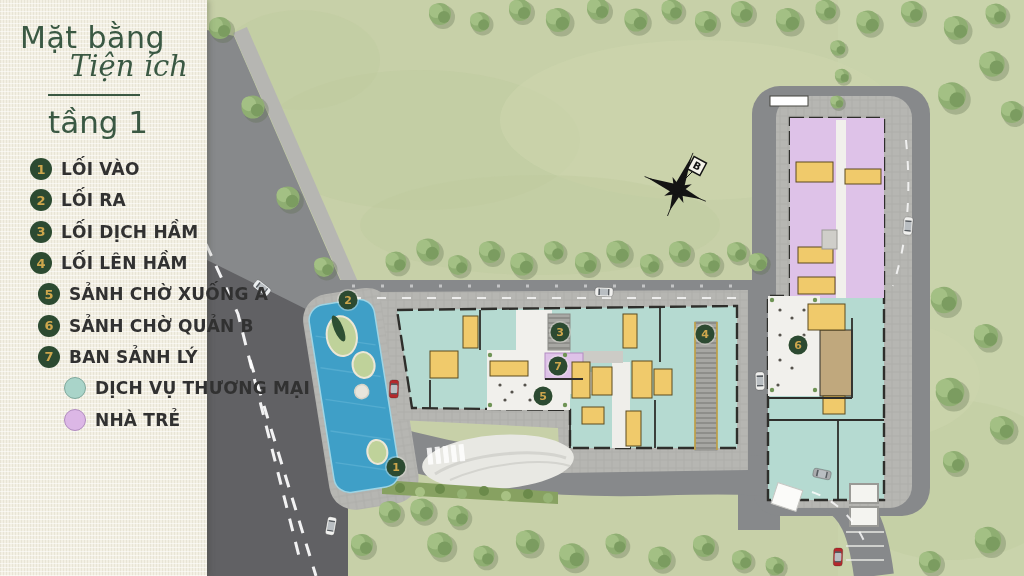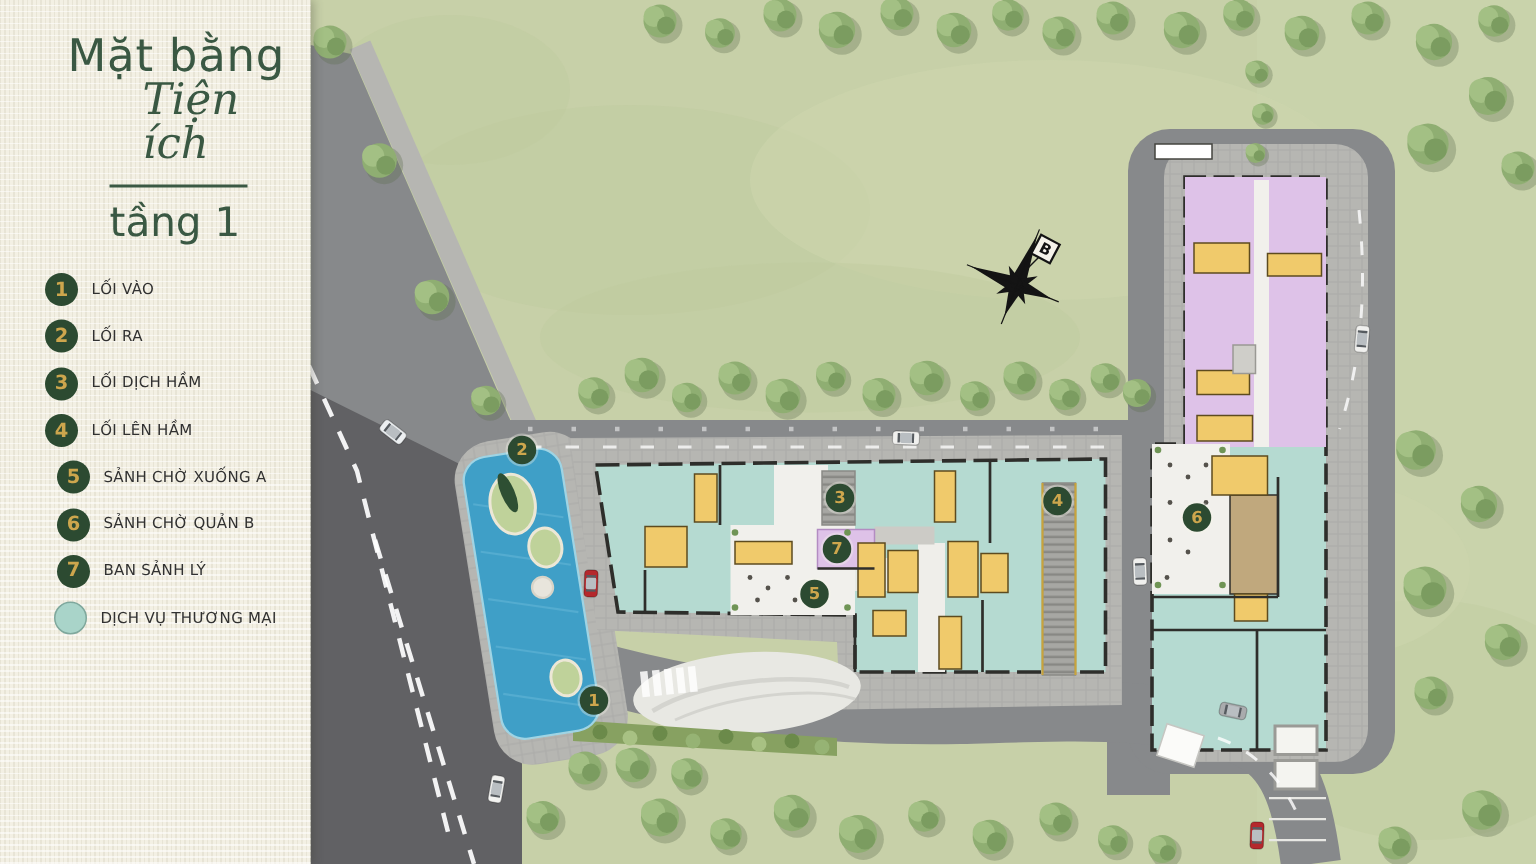--- a/index.html
+++ b/index.html
@@ -6,34 +6,34 @@
   .stage{position:relative;width:1024px;height:576px;overflow:hidden;
     font-family:"DejaVu Sans","Liberation Sans",sans-serif;background:#c7d0a8;}
   svg.map{position:absolute;left:0;top:0;width:1024px;height:576px;display:block;}
   
   .sidebar{position:absolute;left:0;top:0;width:207px;height:576px;z-index:5;
     background-color:#f3f0e4;
     background-image:
       repeating-linear-gradient(0deg, rgba(255,255,255,.55) 0 1px, rgba(0,0,0,0) 1px 4px),
       repeating-linear-gradient(90deg, rgba(186,180,156,.20) 0 1px, rgba(0,0,0,0) 1px 3px);
     box-shadow:2px 0 6px rgba(60,60,45,.30);}
-  .title-block{padding:22px 0 0 45px;color:#3a5843;}
+  .title-block{padding:22px 0 0 20px;color:#3a5843;}
   .t1{font-size:30px;line-height:1.05;letter-spacing:.5px;}
   .t2{font-family:"DejaVu Serif","Liberation Serif",serif;font-style:italic;
       font-size:29px;line-height:1.0;margin:-2px 0 0 50px;}
   .rule{width:92px;height:2px;background:#3a5843;margin:13px 0 0 28px;}
-  .t3{font-size:27px;margin:8px 0 0 28px;}
+  .t3{font-size:31px;margin:8px 0 0 28px;}
   .legend{margin-top:14px;}
   .lrow{display:flex;align-items:center;height:31.3px;padding-left:30px;}
   .lrow.ind{padding-left:38px;}
-  .lrow.sw{padding-left:36px;}
+  .lrow.sw{padding-left:36px;margin-left:28px;}
   .lnum{width:22px;height:22px;border-radius:50%;background:#2c4a31;color:#cda64d;
     font-weight:bold;font-size:13px;display:flex;align-items:center;justify-content:center;
     margin-right:9px;flex:0 0 22px;}
-  .llab{font-size:10px;font-weight:normal;color:#313131;letter-spacing:.2px;white-space:nowrap;}
+  .llab{font-size:17px;font-weight:bold;color:#313131;letter-spacing:.2px;white-space:nowrap;}
   .lswatch{width:22px;height:22px;border-radius:50%;margin-right:9px;flex:0 0 22px;box-sizing:border-box;}
   .lswatch.teal{background:#a9d4c9;border:1.5px solid #7fa89d;}
   .lswatch.pink{background:#dcb7e6;border:1.5px solid #b18cc0;}
   
   .mk{position:absolute;width:19px;height:19px;border-radius:50%;background:#2c4a31;
     color:#cda64d;font-weight:bold;font-size:11px;display:flex;align-items:center;
     justify-content:center;transform:translate(-50%,-50%);z-index:4;
     box-shadow:0 0 0 1.5px rgba(245,245,235,.35);}
 </style>
 </head>
@@ -353,15 +353,19 @@
         <span class="llab">SẢNH CHỜ QUẢN B</span>
       </div>
       <div class="lrow ind">
         <span class="lnum">7</span>
         <span class="llab">BAN SẢNH LÝ</span>
       </div>
       <div class="lrow sw">
         <span class="lswatch teal"></span>
         <span class="llab">DỊCH VỤ THƯƠNG MẠI</span>
       </div>
+      <div class="lrow sw">
+        <span class="lswatch pink"></span>
+        <span class="llab">NHÀ TRẺ</span>
+      </div>
     </div>
   </div>
 </div>
 
 </body></html>

